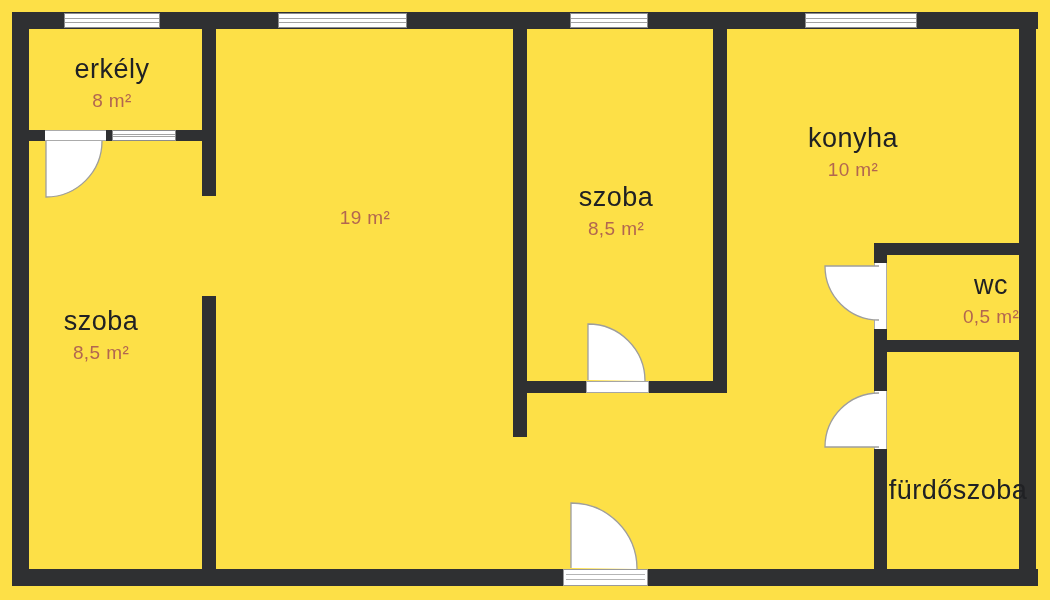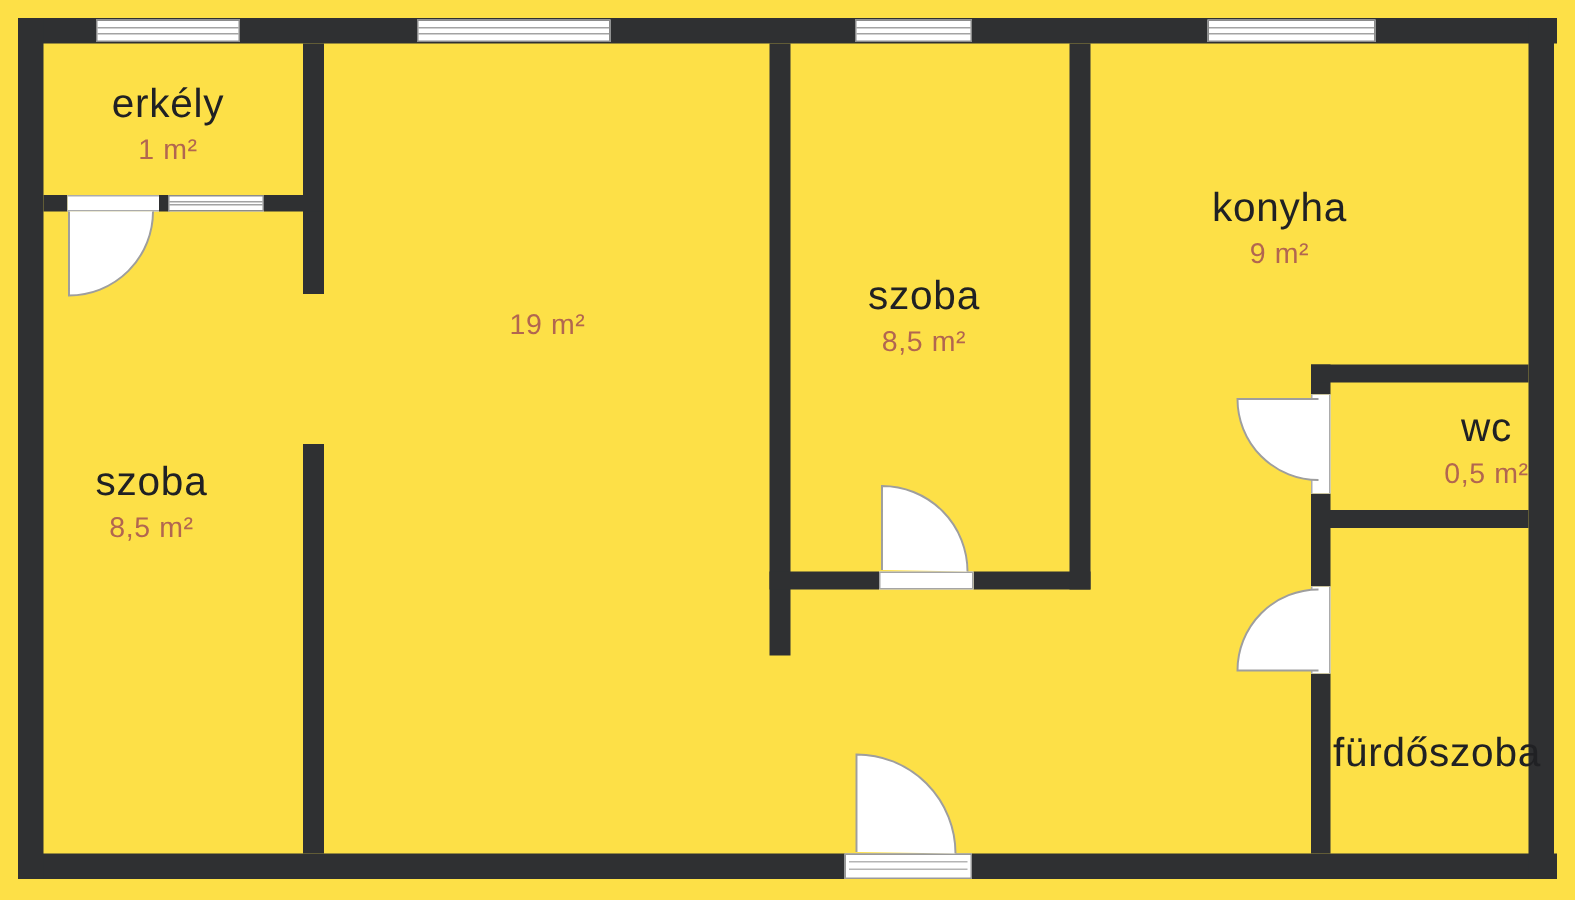--- a/index.html
+++ b/index.html
@@ -124,45 +124,45 @@
       <path d="M 46 141 L 46 197 A 56 56 0 0 0 102 141"></path>
       <path d="M 588 380 L 588 324 A 57 57 0 0 1 645 381"></path>
       <path d="M 571 568 L 571 503 A 66 66 0 0 1 637 569"></path>
       <path d="M 879 266 L 825 266 A 54 54 0 0 0 879 320"></path>
       <path d="M 879 447 L 825 447 A 54 54 0 0 1 879 393"></path>
     </g>
   </svg>
 
   <div class="room-label" style="left:112px;top:83px;">
     <span class="room-name">erkély</span>
-    <span class="room-area">1 m²</span>
+    <span class="room-area">8 m²</span>
   </div>
 
   <div class="room-label" style="left:101px;top:335px;">
     <span class="room-name">szoba</span>
     <span class="room-area">8,5 m²</span>
   </div>
 
   <div class="room-label" style="left:365px;top:213px;">
     <span class="room-area">19 m²</span>
   </div>
 
   <div class="room-label" style="left:616px;top:211px;">
     <span class="room-name">szoba</span>
     <span class="room-area">8,5 m²</span>
   </div>
 
   <div class="room-label" style="left:853px;top:152px;">
     <span class="room-name">konyha</span>
-    <span class="room-area">9 m²</span>
+    <span class="room-area">10 m²</span>
   </div>
 
   <div class="room-label" style="left:991px;top:299px;">
     <span class="room-name">wc</span>
     <span class="room-area">0,5 m²</span>
   </div>
 
 
-  <div class="room-label" style="left:958px;top:490px;margin-top:12px;">
+  <div class="room-label" style="left:958px;top:490px;">
     <span class="room-name">fürdőszoba</span>
   </div>
 
 </div>
 
 </body></html>

